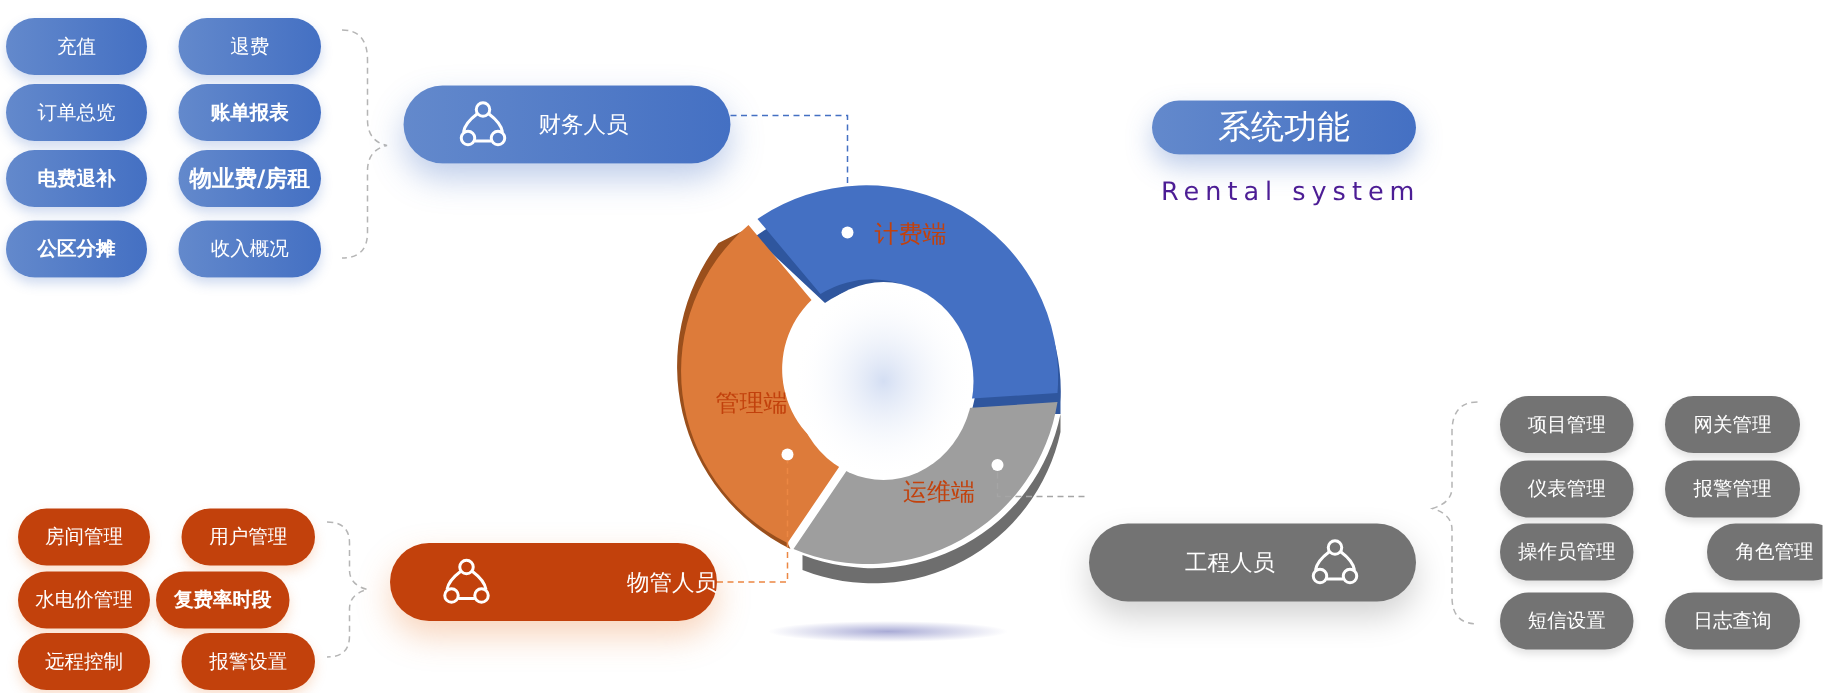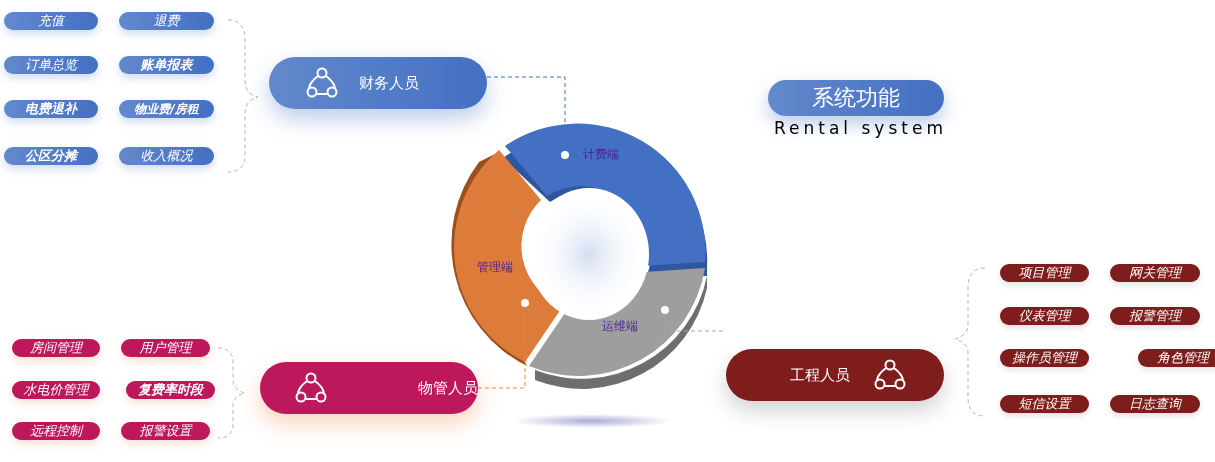--- a/index.html
+++ b/index.html
@@ -1,31 +1,31 @@
 <!DOCTYPE html>
 <html><head>
 <meta charset="utf-8">
 <style>
   html,body{margin:0;padding:0;}
   body{width:1215px;height:462px;position:relative;overflow:hidden;background:#ffffff;font-family:"DejaVu Sans","Liberation Sans",sans-serif;}
   .pill{position:absolute;display:flex;align-items:center;justify-content:center;color:#fff;border-radius:999px;white-space:nowrap;box-sizing:border-box;}
-  .sm{height:18px;font-size:13px;font-style:italic;}
+  .sm{height:38px;font-size:13px;}
   .blue{background:linear-gradient(90deg,#6389cc 0%,#4470c3 100%);box-shadow:0 4px 8px rgba(68,112,195,0.25);}
-  .orange{background:#be185d;box-shadow:0 4px 8px rgba(236,135,67,0.25);}
-  .grey{background:#7f1d1d;box-shadow:0 3px 6px rgba(0,0,0,0.12);text-align:right;}
+  .orange{background:#c2410c;box-shadow:0 4px 8px rgba(236,135,67,0.25);}
+  .grey{background:#737373;box-shadow:0 3px 6px rgba(0,0,0,0.12);text-align:right;}
   .bold{font-weight:bold;}
   .role{height:52px;font-size:15px;}
   .role.blue{box-shadow:0 10px 22px rgba(68,112,195,0.35);}
   .role.orange{box-shadow:0 10px 22px rgba(236,135,67,0.35);}
   .role.grey{box-shadow:0 10px 22px rgba(0,0,0,0.18);}
   .role-icon{position:absolute;top:9px;width:34px;height:34px;}
-  .title-pill{position:absolute;left:768px;top:67px;width:176px;height:36px;border-radius:18px;background:linear-gradient(90deg,#6389cc,#4470c3);color:#fff;font-size:22px;display:flex;align-items:center;justify-content:center;box-shadow:0 8px 18px rgba(68,112,195,0.35);margin-top:13px;}
-  .subtitle{position:absolute;left:774px;top:118px;font-size:17px;letter-spacing:4px;color:#000000;}
+  .title-pill{position:absolute;left:768px;top:67px;width:176px;height:36px;border-radius:18px;background:linear-gradient(90deg,#6389cc,#4470c3);color:#fff;font-size:22px;display:flex;align-items:center;justify-content:center;box-shadow:0 8px 18px rgba(68,112,195,0.35);}
+  .subtitle{position:absolute;left:774px;top:118px;font-size:17px;letter-spacing:4px;color:#4c1d95;}
   svg.overlay{position:absolute;left:0;top:0;}
-  .ring-label{position:absolute;color:#4c1d95;font-size:12px;text-align:center;}
+  .ring-label{position:absolute;color:#c2410c;font-size:16px;text-align:center;}
 </style>
 </head>
 <body>
 
 <svg class="overlay" width="1215" height="462" viewBox="0 0 1215 462">
   <defs>
     <radialGradient id="floorShadow" cx="50%" cy="50%" r="50%">
       <stop offset="0%" stop-color="#8c8fc8" stop-opacity="0.75"></stop>
       <stop offset="100%" stop-color="#8c8fc8" stop-opacity="0"></stop>
     </radialGradient>
@@ -73,38 +73,38 @@
 <div class="ring-label" style="left:602px;top:318px;">运维端</div>
 
 <div class="title-pill">系统功能</div>
 <div class="subtitle">Rental system</div>
 
 <div class="pill sm blue" style="left:4px;top:12px;width:94px;">充值</div>
 <div class="pill sm blue" style="left:119px;top:12px;width:95px;">退费</div>
 <div class="pill sm blue" style="left:4px;top:56px;width:94px;">订单总览</div>
 <div class="pill sm blue bold" style="left:119px;top:56px;width:95px;">账单报表</div>
 <div class="pill sm blue bold" style="left:4px;top:100px;width:94px;">电费退补</div>
-<div class="pill sm blue bold" style="left:119px;top:100px;width:95px;font-size:12px;">物业费/房租</div>
+<div class="pill sm blue bold" style="left:119px;top:100px;width:95px;font-size:15px;">物业费/房租</div>
 <div class="pill sm blue bold" style="left:4px;top:147px;width:94px;">公区分摊</div>
 <div class="pill sm blue" style="left:119px;top:147px;width:95px;">收入概况</div>
 
 <div class="pill role blue" style="left:269px;top:57px;width:218px;justify-content:flex-start;padding-left:90px;">
   <svg class="role-icon" style="left:36px;" viewBox="0 0 34 34">
     <circle cx="17" cy="7" r="4.5" fill="none" stroke="#fff" stroke-width="2"></circle>
     <circle cx="7" cy="26" r="4.5" fill="none" stroke="#fff" stroke-width="2"></circle>
     <circle cx="27" cy="26" r="4.5" fill="none" stroke="#fff" stroke-width="2"></circle>
     <path d="M 13 10 Q 5 16 4 22 M 21 10 Q 29 16 30 22 M 11.5 28 L 22.5 28" fill="none" stroke="#fff" stroke-width="2"></path>
   </svg>
   <span>财务人员</span>
 </div>
 
 <div class="pill sm orange" style="left:12px;top:339px;width:88px;">房间管理</div>
 <div class="pill sm orange" style="left:121px;top:339px;width:89px;">用户管理</div>
 <div class="pill sm orange" style="left:12px;top:381px;width:88px;">水电价管理</div>
-<div class="pill sm orange bold" style="left:126px;top:381px;width:89px;">复费率时段</div>
+<div class="pill sm orange bold" style="left:104px;top:381px;width:89px;">复费率时段</div>
 <div class="pill sm orange" style="left:12px;top:422px;width:88px;">远程控制</div>
 <div class="pill sm orange" style="left:121px;top:422px;width:89px;">报警设置</div>
 
 <div class="pill role orange" style="left:260px;top:362px;width:218px;justify-content:flex-end;padding-left:99px;">
   <svg class="role-icon" style="left:34px;" viewBox="0 0 34 34">
     <circle cx="17" cy="7" r="4.5" fill="none" stroke="#fff" stroke-width="2"></circle>
     <circle cx="7" cy="26" r="4.5" fill="none" stroke="#fff" stroke-width="2"></circle>
     <circle cx="27" cy="26" r="4.5" fill="none" stroke="#fff" stroke-width="2"></circle>
     <path d="M 13 10 Q 5 16 4 22 M 21 10 Q 29 16 30 22 M 11.5 28 L 22.5 28" fill="none" stroke="#fff" stroke-width="2"></path>
   </svg>

